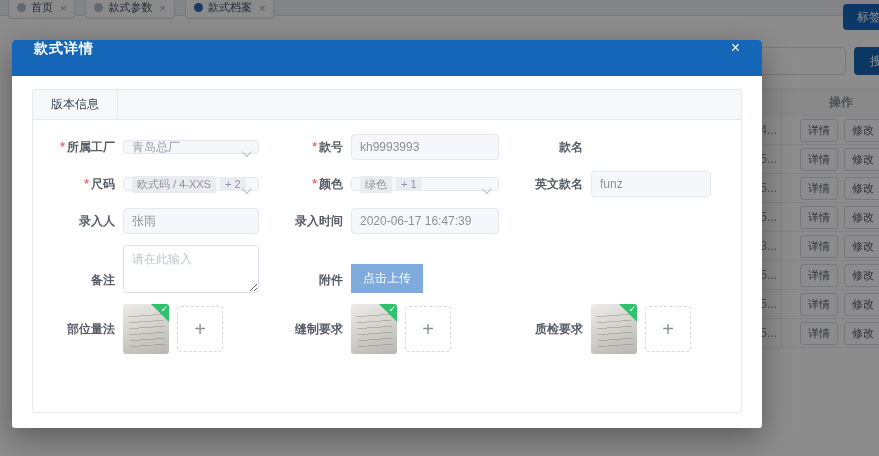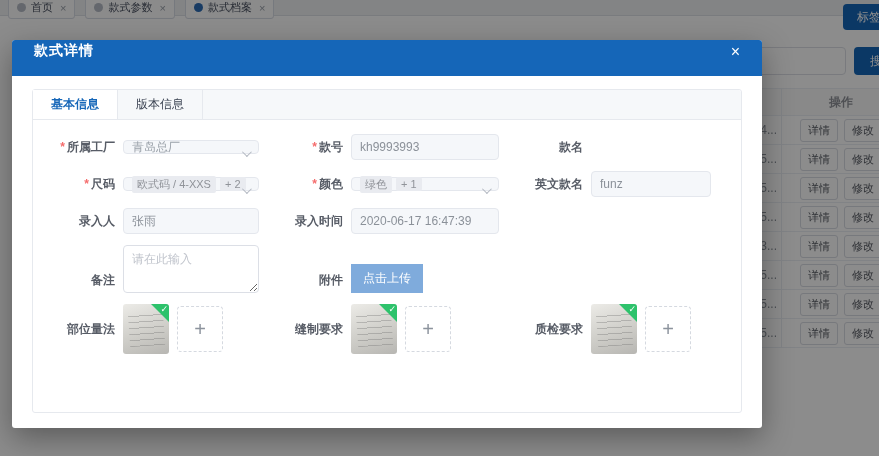--- a/index.html
+++ b/index.html
@@ -24,21 +24,21 @@
   .bgtable .c1 { width:82px; text-align:right; padding-right:4px; border-right:1px solid #ebeef5; overflow:hidden; white-space:nowrap; height:100%; display:flex; align-items:center; justify-content:flex-end; color:#8a9099; }
   .bgtable .c2 { flex:1; display:flex; align-items:center; justify-content:center; gap:6px; height:100%; }
   .bgtable .trow { display:flex; height:29px; border-bottom:1px solid #ebeef5; align-items:center; }
   .minibtn { font-size:11px; padding:3px 7px; background:#fff; border:1px solid #d9dce3; border-radius:3px; color:#5a5e66; cursor:pointer; white-space:nowrap; }
 
   
   .overlay { position:absolute; inset:0; background:rgba(0,0,0,0.45); z-index:10; }
 
   
   .modal { position:absolute; left:12px; top:40px; width:750px; height:388px; background:#fff; z-index:20; border-radius:3px; overflow:hidden; box-shadow:0 10px 30px rgba(0,0,0,0.35); }
-  .modal-header { height:36px; background:#1566b8; color:#fff; display:flex; align-items:flex-end; padding:16px 22px; }
+  .modal-header { height:36px; background:#1566b8; color:#fff; display:flex; align-items:flex-start; padding:0 22px; }
   .modal-title { font-size:14px; font-weight:600; letter-spacing:1px; }
   .modal-close { margin-left:auto; font-size:16px; line-height:1; cursor:pointer; color:#fff; }
   .modal-body { padding:13px 20px; }
 
   .card { border:1px solid #e6e9ee; border-radius:3px; height:324px; background:#fff; }
   .card-tabs { display:flex; height:30px; background:#f6f8fa; border-bottom:1px solid #e6e9ee; border-radius:3px 3px 0 0; }
   .card-tab { padding:0 18px; line-height:29px; font-size:12px; color:#3c4453; border-right:1px solid #e6e9ee; cursor:pointer; }
   .card-tab.active { background:#fff; color:#1566b8; font-weight:bold; }
   .card-body { padding:14px 14px 0 14px; }
 
@@ -159,21 +159,20 @@
 <div class="overlay"></div>
 
 <div class="modal">
   <div class="modal-header">
     <span class="modal-title">款式详情</span>
     <span class="modal-close">×</span>
   </div>
   <div class="modal-body">
     <div class="card">
       <div class="card-tabs">
-        <div class="card-tab active">基本信息</div>
         <div class="card-tab">版本信息</div>
       </div>
       <div class="card-body">
 
         <div class="frow">
           <div class="fitem">
             <span class="flabel"><i class="req">*</i><span>所属工厂</span></span>
             <div class="ctl sel">
                 <span>青岛总厂</span>
                 <span class="chev"></span>

